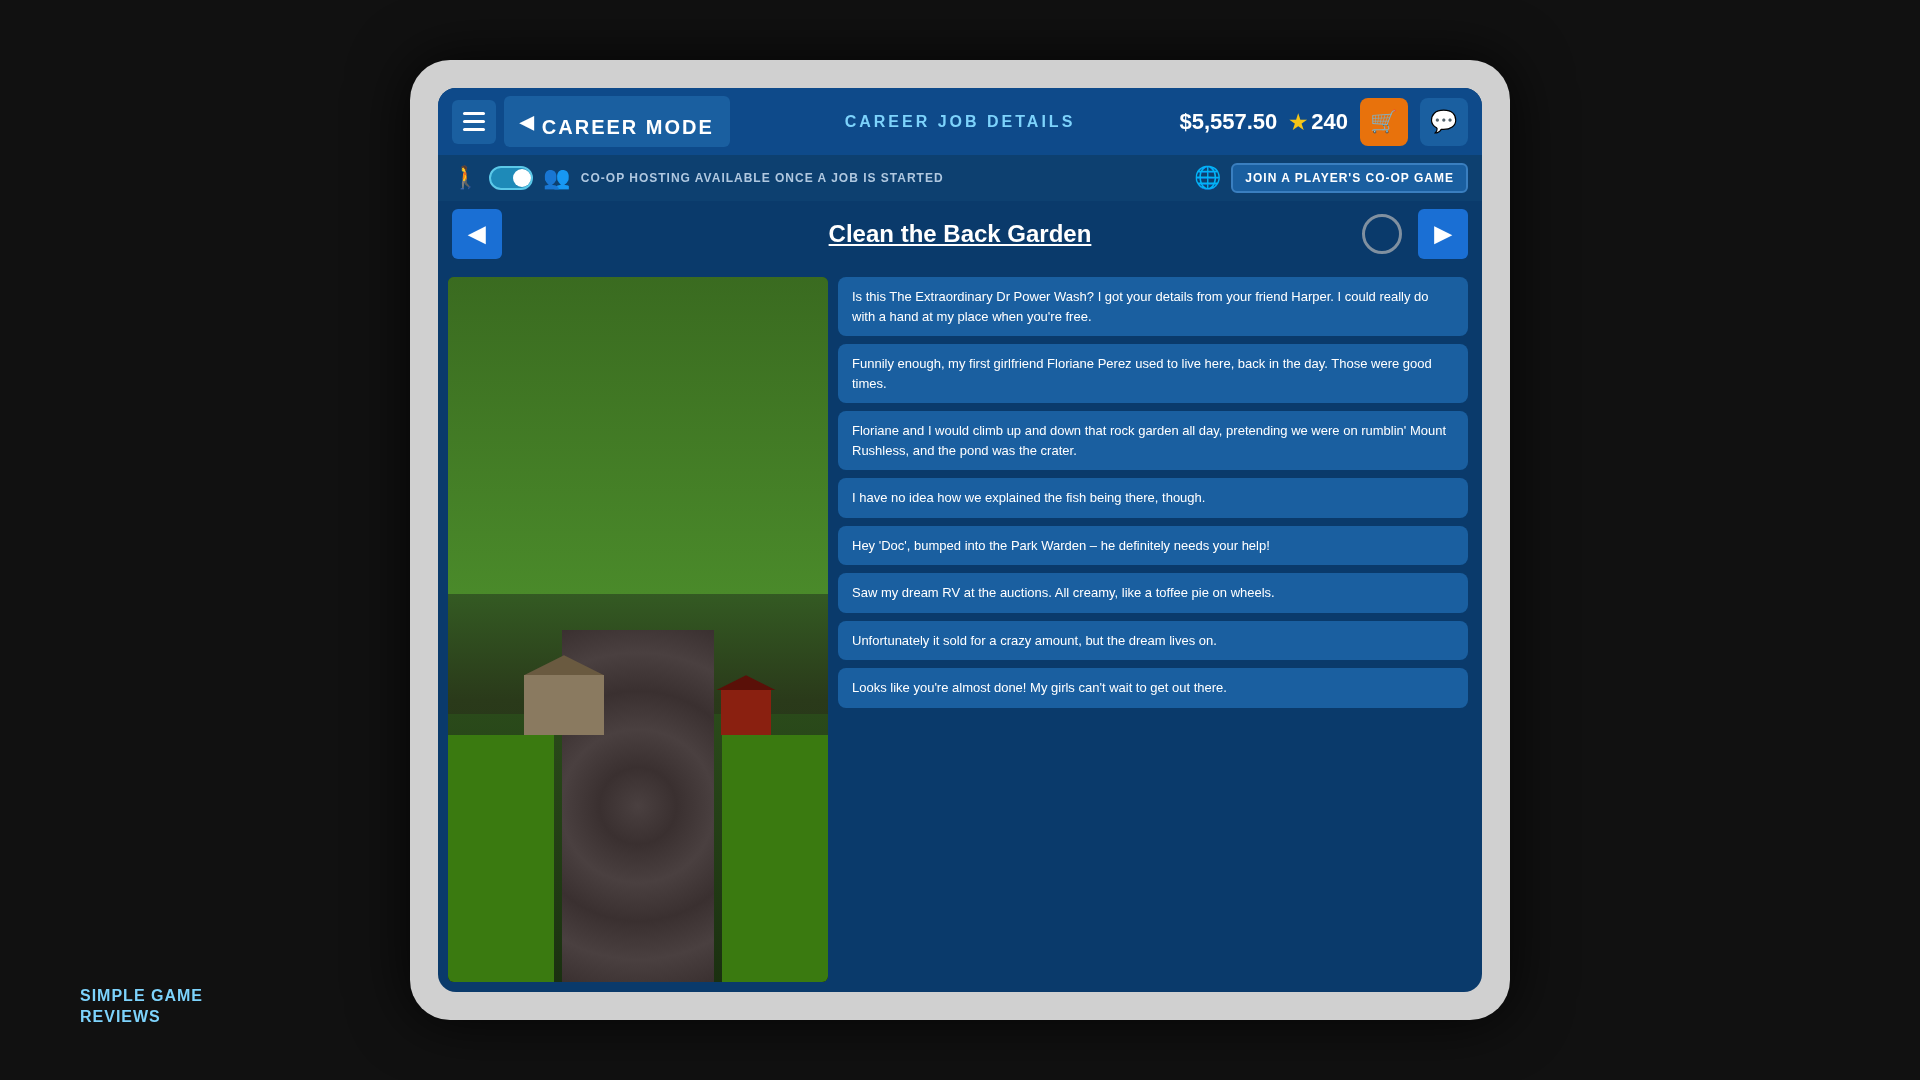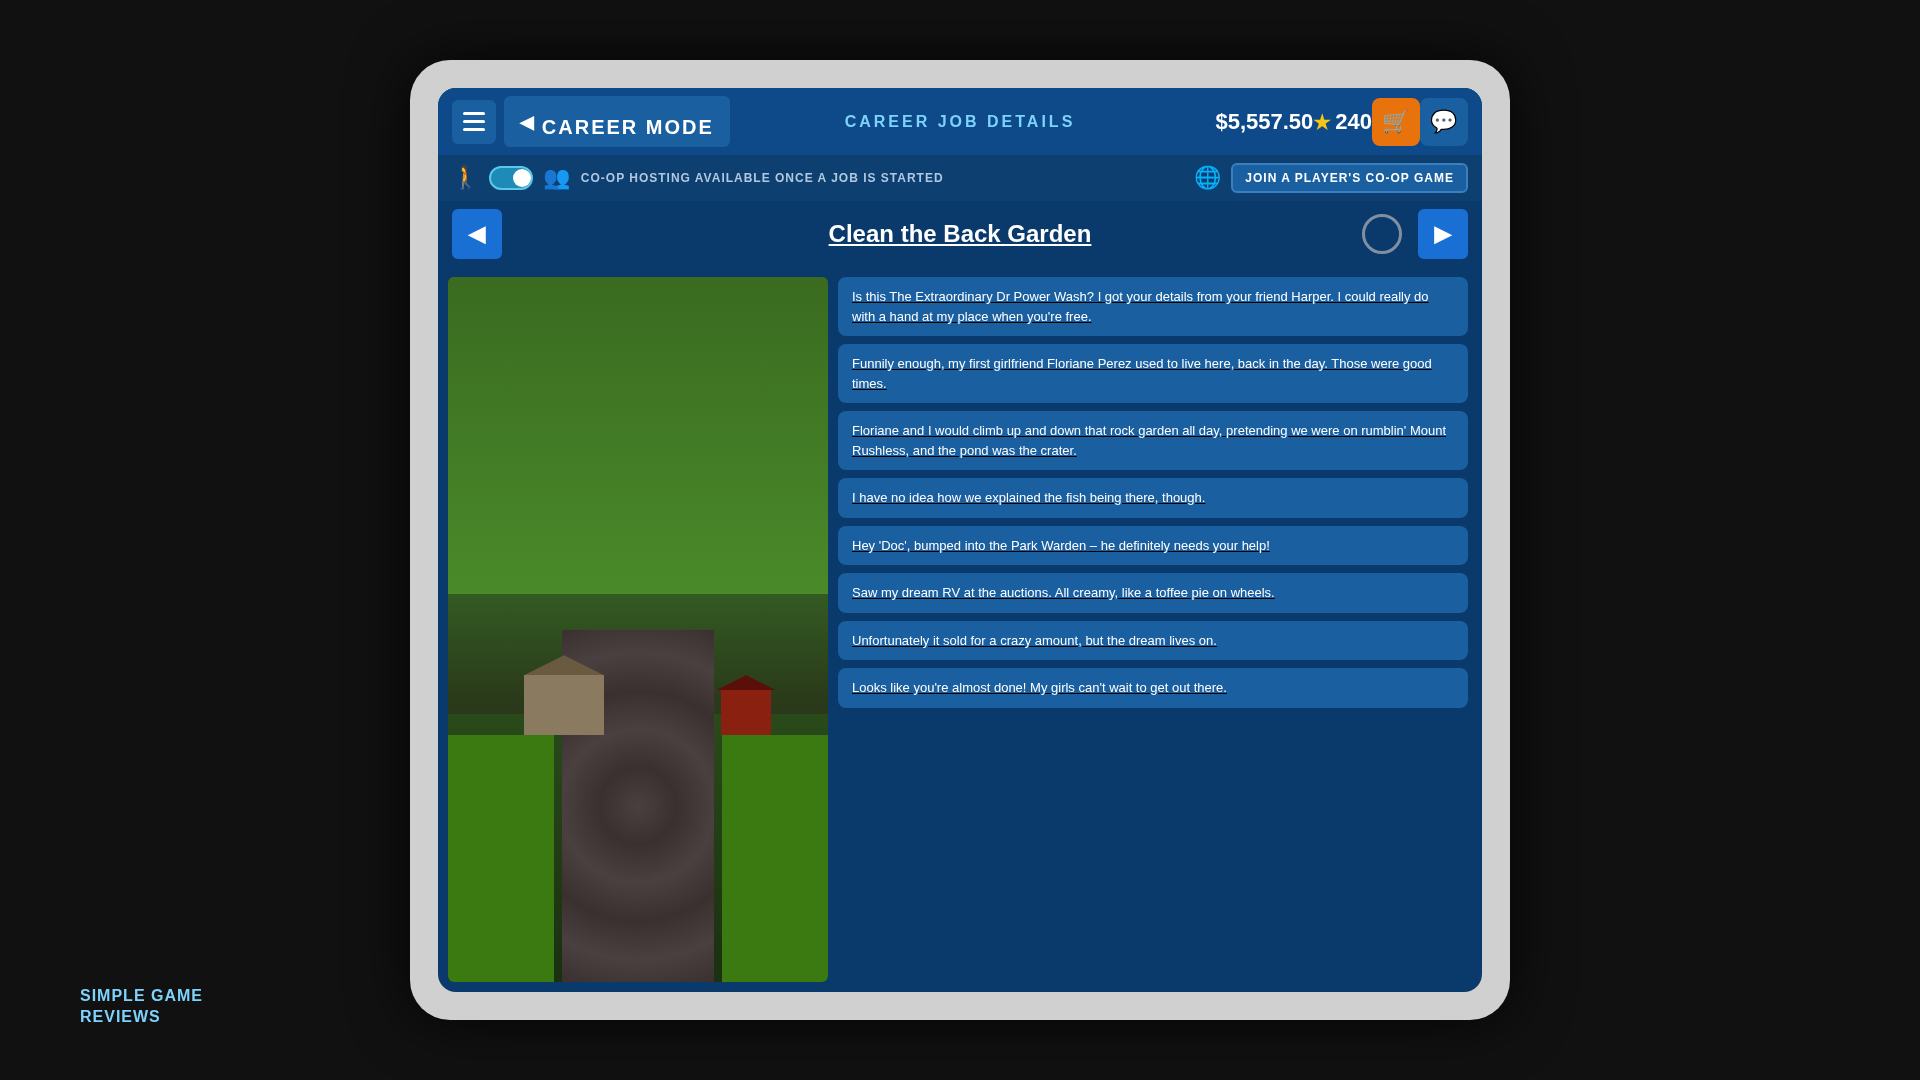--- a/index.html
+++ b/index.html
@@ -104,20 +104,21 @@
       font-weight: 700;
       letter-spacing: 3px;
       position: absolute;
       left: 50%;
       transform: translateX(-50%);
     }
 
     .top-bar-right {
       display: flex;
       align-items: center;
+      gap: 12px;
     }
 
     .balance {
       color: white;
       font-size: 22px;
       font-weight: 700;
     }
 
     .rating {
       display: flex;
@@ -309,21 +310,20 @@
       border-bottom: 3px solid white;
     }
 
     
     .main-content {
       flex: 1;
       display: flex;
       overflow: hidden;
       padding: 10px 10px 10px 10px;
       gap: 10px;
-      text-decoration: underline;
     }
 
     .preview-image {
       width: 380px;
       flex-shrink: 0;
       border-radius: 6px;
       overflow: hidden;
       background: #1a4a1a;
       position: relative;
     }

